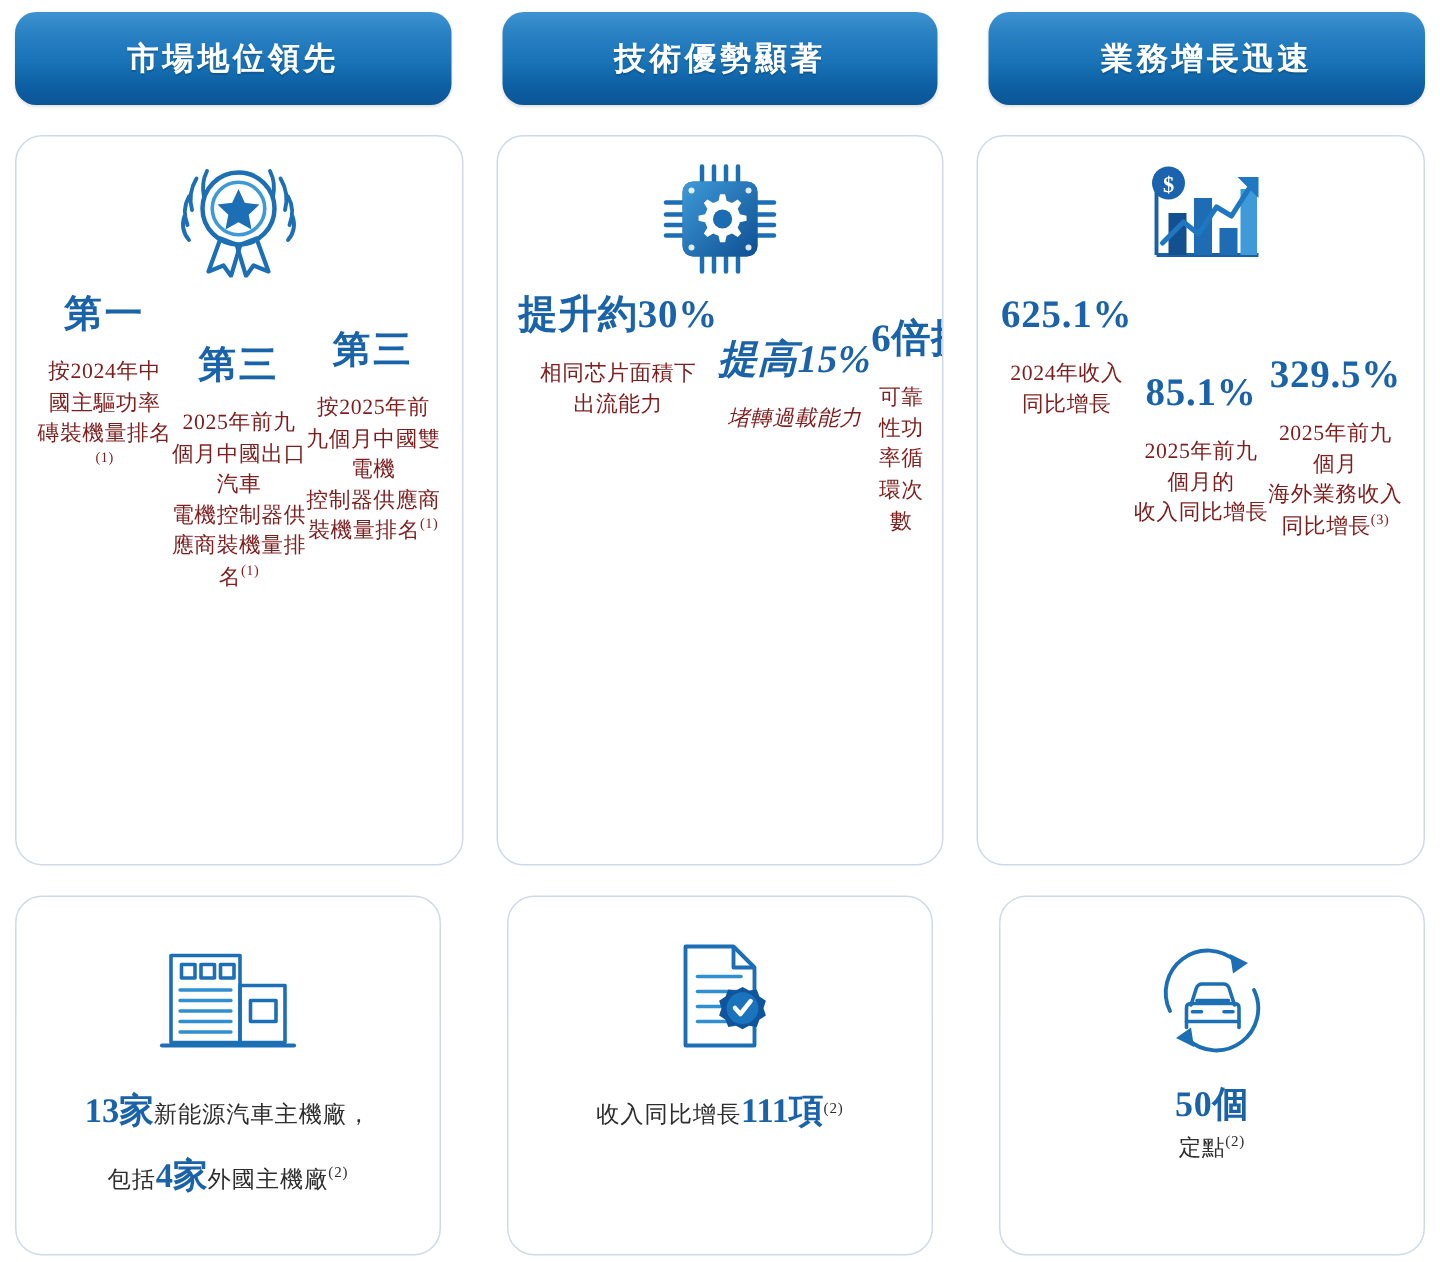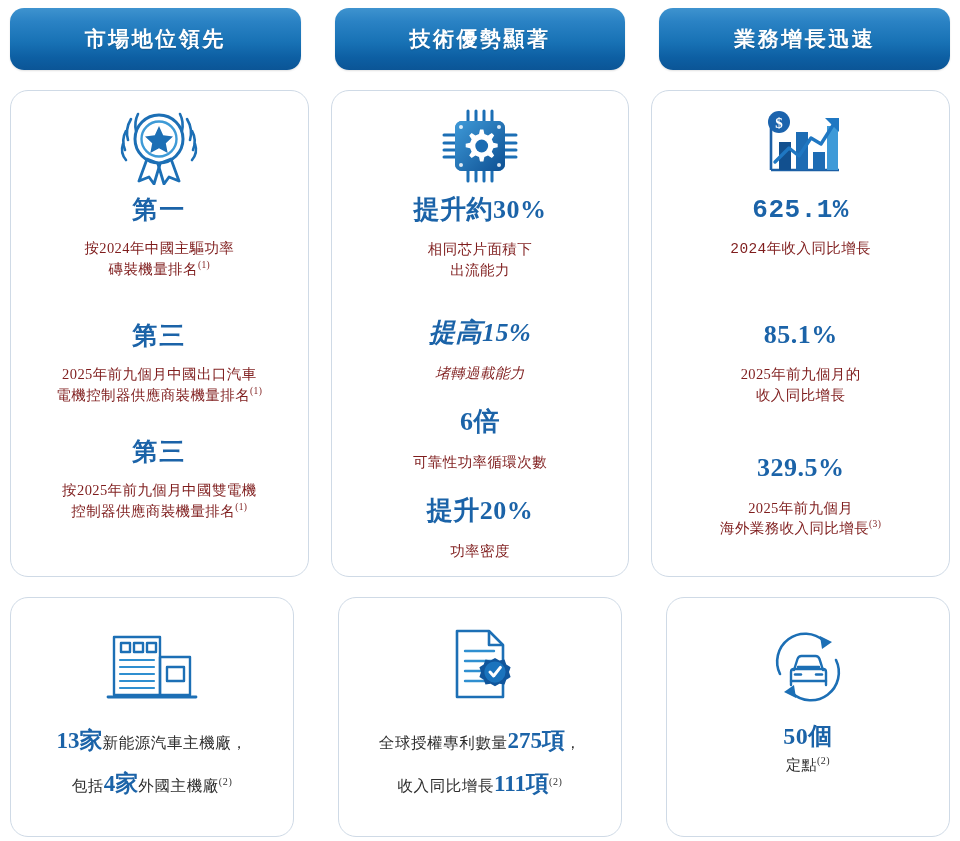--- a/index.html
+++ b/index.html
@@ -72,21 +72,21 @@
     display: flex;
     align-items: center;
     justify-content: center;
     margin-top: 2px;
     margin-bottom: 2px;
   }
 
   .stats {
     width: 100%;
     display: flex;
-    flex-direction: column;
+    flex-direction: row;
     align-items: flex-start;
     flex: 1 1 auto;
   }
 
   .stat {
     text-align: center;
     width: 100%;
   }
 
   .stat-value {
@@ -118,21 +118,21 @@
 
   
   .col2 .stat-value { font-size: 26px; letter-spacing: 0.5px; }
   .col2 .stat:nth-child(1) { margin-top: 6px; }
   .col2 .stat:nth-child(2) { margin-top: 36px; font-style: italic; }
   .col2 .stat:nth-child(3) { margin-top: 22px; }
   .col2 .stat:nth-child(4) { margin-top: 22px; }
 
   
   .col3 .stat-value { font-size: 26px; letter-spacing: 0.5px; }
-  .col3 .stat:nth-child(1) { margin-top: 6px; font-family: Liberation Mono, monospace; }
+  .col3 .stat:nth-child(1) { margin-top: 6px; }
   .col3 .stat:nth-child(2) { margin-top: 58px; }
   .col3 .stat:nth-child(3) { margin-top: 46px; }
 
   
   .card.bottom-card {
     justify-content: flex-start;
     padding-top: 24px;
   }
 
   .card.bottom-card .card-icon {
@@ -388,23 +388,20 @@
             <line x1="30" y1="56" x2="52" y2="56"></line>
           </g>
           <g transform="translate(60,50)">
             <path d="M0,-17 L4.4,-14.6 L9.5,-15.4 L11.3,-10.6 L15.6,-7.8 L14,-2.9 L15.6,2 L11.3,4.8 L9.5,9.6 L4.4,8.8 L0,11.2 L-4.4,8.8 L-9.5,9.6 L-11.3,4.8 L-15.6,2 L-14,-2.9 L-15.6,-7.8 L-11.3,-10.6 L-9.5,-15.4 L-4.4,-14.6 Z" fill="#10559b"></path>
             <circle cx="0" cy="-2.9" r="10.6" fill="#1a73bd"></circle>
             <polyline points="-5,-3 -1.4,1 5.4,-7.6" fill="none" stroke="#ffffff" stroke-width="3" stroke-linecap="round" stroke-linejoin="round"></polyline>
           </g>
         </svg>
       </div>
       <div class="mixed-line">
-        <span>全球授權專利數量</span><span class="big">275項</span><span>，</span>
-      </div>
-      <div class="mixed-line">
         <span>收入同比增長</span><span class="big">111項</span><sup>(2)</sup>
       </div>
     </div>
 
     <div class="card bottom-card">
       <div class="card-icon">
         <svg width="92" height="82" viewBox="0 0 92 82">
           <g fill="none" stroke="#1c6fb5" stroke-width="2.6" stroke-linecap="round">
             <path d="M18 48 A28 28 0 0 1 62 15"></path>
             <path d="M74 34 A28 28 0 0 1 30 67"></path>

